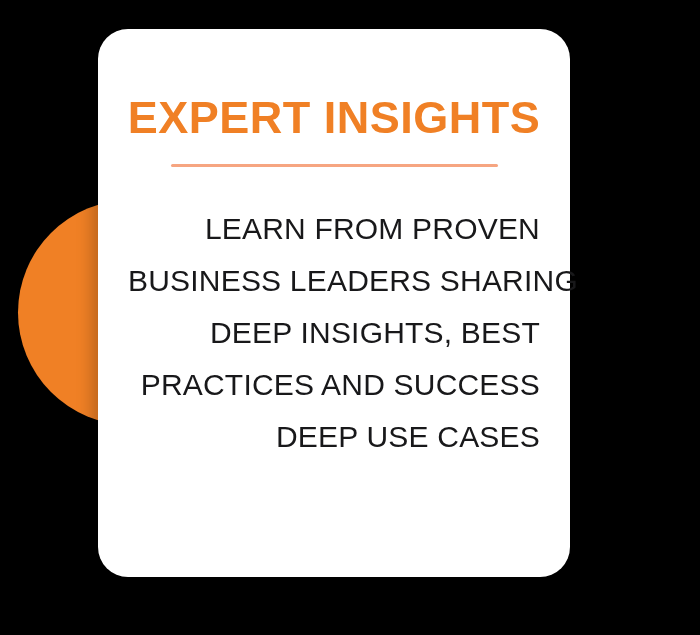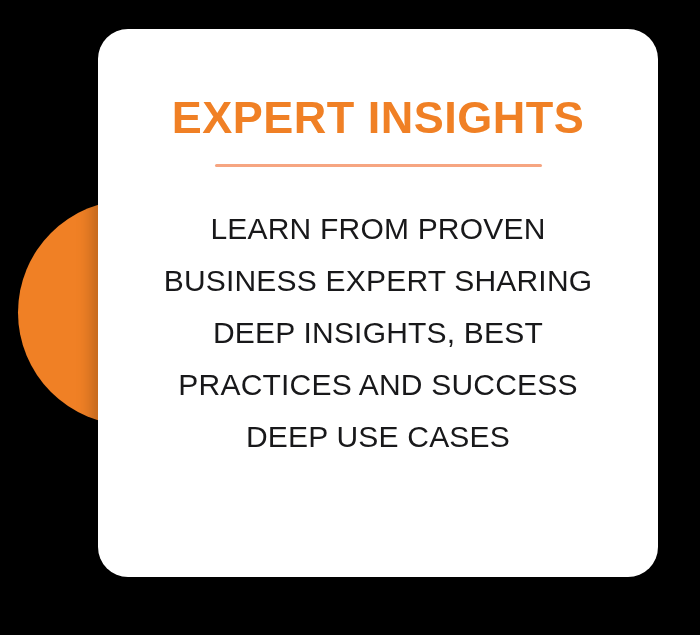--- a/index.html
+++ b/index.html
@@ -52,28 +52,28 @@
     box-sizing: border-box;
     text-shadow: 5px 6px 9px rgba(120, 55, 5, 0.45);
     user-select: none;
   }
 
   
   #card {
     position: absolute;
     left: 98px;
     top: 29px;
-    width: 560px;
+    width: 472px;
     height: 548px;
     background: #FFFFFF;
     border-radius: 30px;
     z-index: 2;
     box-shadow: -6px 4px 16px rgba(0, 0, 0, 0.22);
     box-sizing: border-box;
-    padding: 0 22px;
+    padding: 0 30px;
     display: flex;
     flex-direction: column;
     align-items: center;
   }
 
   #card-title {
     margin-top: 66px;
     color: #F08025;
     font-size: 45px;
     font-weight: 700;
@@ -87,21 +87,21 @@
     margin-top: 24px;
     width: 327px;
     height: 3px;
     background: #F6A581;
     border-radius: 2px;
   }
 
   #card-body {
     margin-top: 36px;
     width: 100%;
-    text-align: center;
+    text-align: right;
     color: #18181A;
     font-size: 30px;
     font-weight: 400;
     letter-spacing: 0.2px;
   }
   #card-body .body-line {
     line-height: 52px;
     white-space: nowrap;
   }
 </style>
@@ -115,21 +115,21 @@
   </div>
 
   <div id="card">
 
     <div id="card-title">EXPERT INSIGHTS</div>
 
     <div id="title-divider"></div>
 
     <div id="card-body">
       <div class="body-line">LEARN FROM PROVEN</div>
-      <div class="body-line">BUSINESS EXPERT SHARING</div>
+      <div class="body-line">BUSINESS LEADERS SHARING</div>
       <div class="body-line">DEEP INSIGHTS, BEST</div>
       <div class="body-line">PRACTICES AND SUCCESS</div>
       <div class="body-line">DEEP USE CASES</div>
     </div>
 
   </div>
 
 </div>
 
 </body></html>

